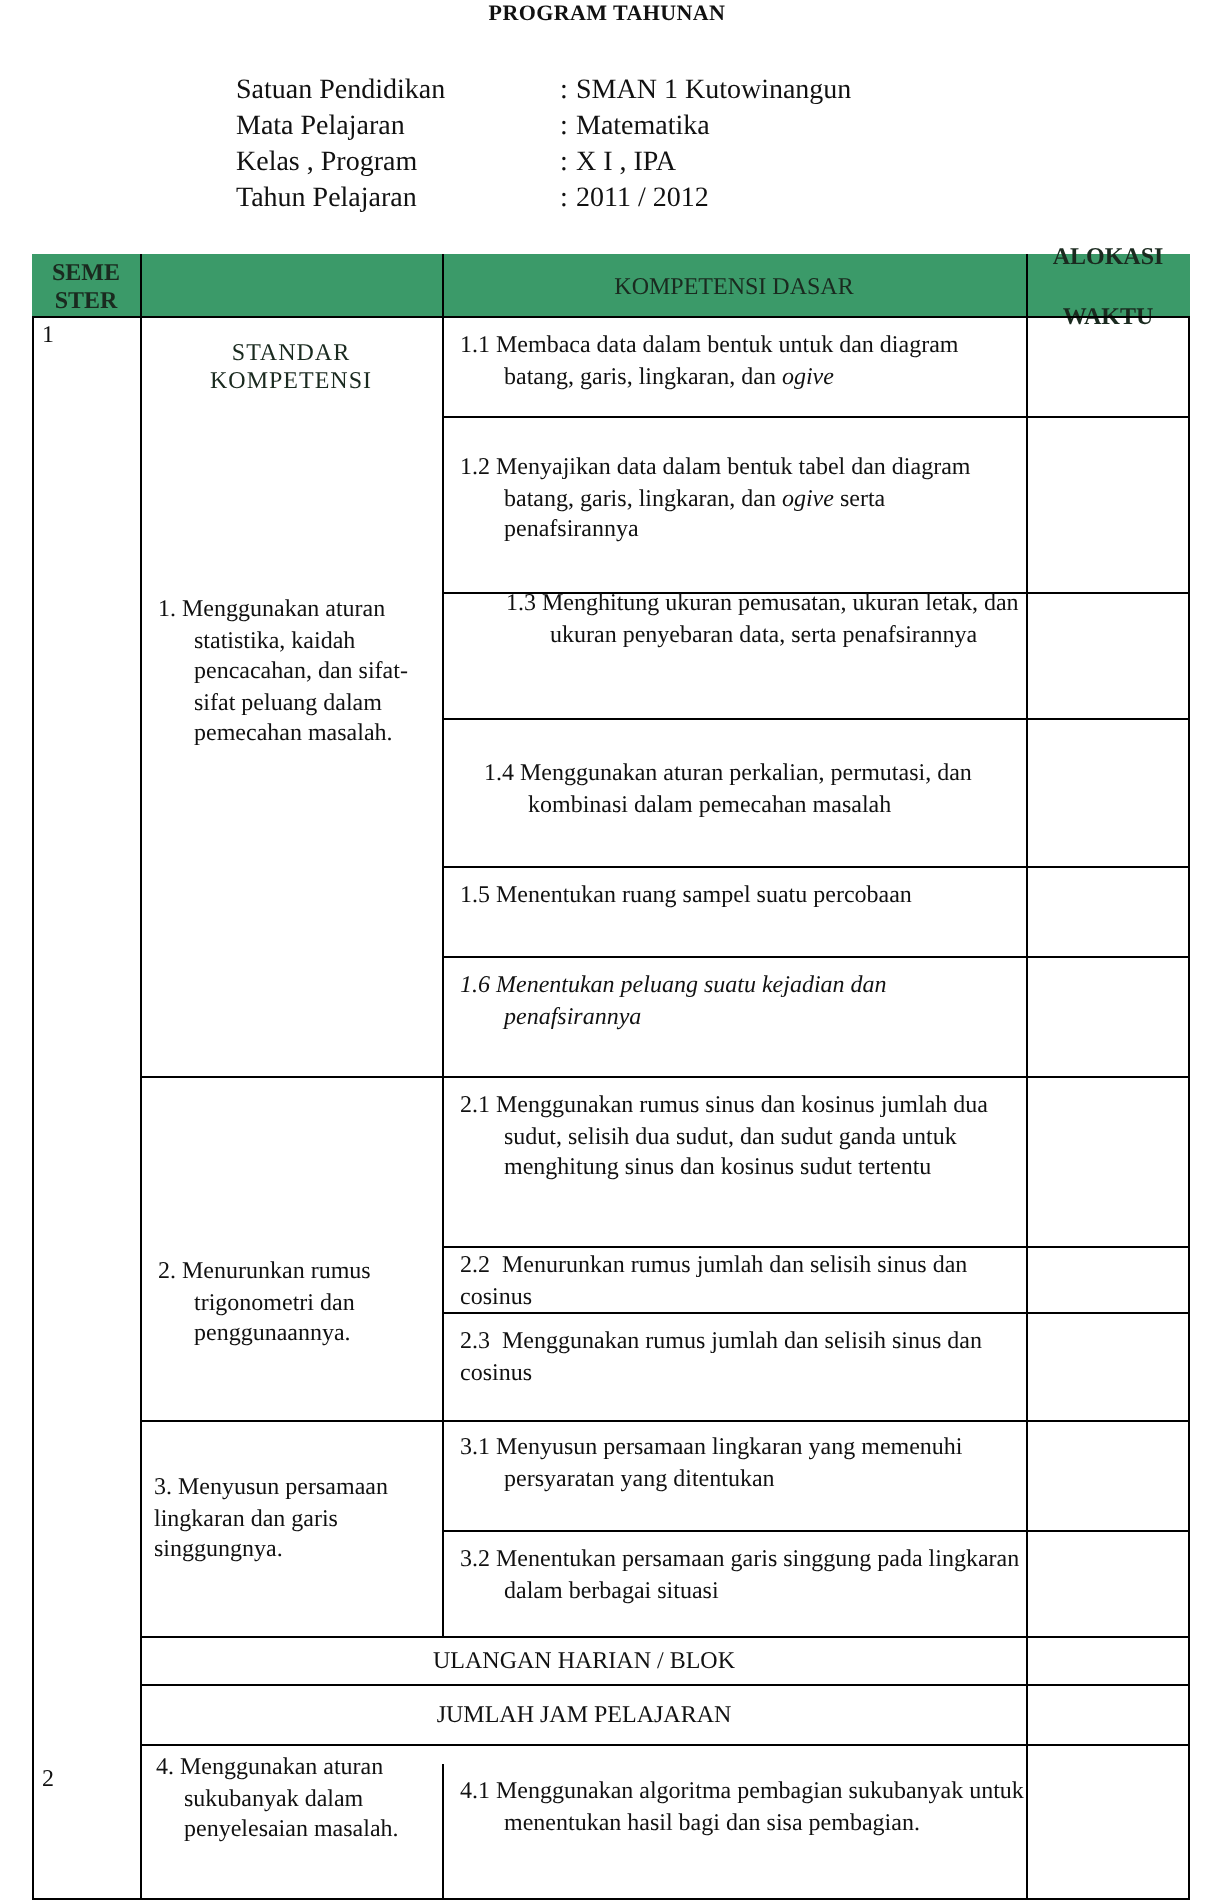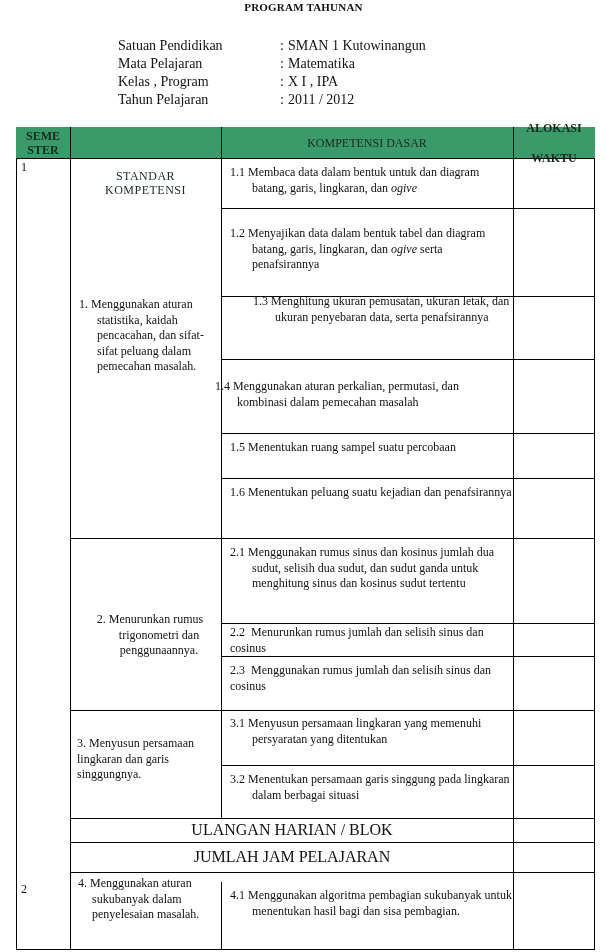--- a/index.html
+++ b/index.html
@@ -27,21 +27,21 @@
     }
     .hdr-text {
       position: absolute; top: 127px; height: 31px; display: flex; align-items: center;
       justify-content: center; text-align: center; font-size: 12px; font-weight: bold;
       line-height: 14px; color: #1a2a1f; box-sizing: border-box;
     }
     .cell { position: absolute; font-size: 12px; line-height: 15.5px; box-sizing: border-box; }
     .kd { padding-left: 8px; }
     .hang { padding-left: 22px; text-indent: -22px; }
     .sk { padding-left: 7px; }
-    .center-row { position: absolute; display: flex; align-items: center; justify-content: center; font-size: 16px; }
+    .center-row { position: absolute; display: flex; align-items: center; justify-content: center; font-size: 12px; }
     i { font-style: italic; }
   </style>
 </head>
 <body>
 
 <div class="page">
 
   <div class="title">PROGRAM TAHUNAN</div>
 
   <div class="meta">
@@ -118,31 +118,31 @@
 
     <div class="cell kd" style="left:222px;top:165px;width:290px;">
       <div class="hang"><span>1.1</span> <span>Membaca data dalam bentuk untuk dan diagram batang, garis, lingkaran, dan</span> <i>ogive</i></div>
     </div>
     <div class="cell kd" style="left:222px;top:226px;width:290px;">
       <div class="hang"><span>1.2</span> <span>Menyajikan data dalam bentuk tabel dan diagram batang, garis, lingkaran, dan</span> <i>ogive</i> <span>serta penafsirannya</span></div>
     </div>
     <div class="cell kd" style="left:222px;top:294px;width:290px;margin-left:23px;">
       <div class="hang"><span>1.3</span> <span>Menghitung ukuran pemusatan, ukuran letak, dan ukuran penyebaran data, serta penafsirannya</span></div>
     </div>
-    <div class="cell kd" style="left:207px;top:379px;width:290px;">
+    <div class="cell kd" style="left:234px;top:379px;width:290px;">
       <div class="hang"><span>1.4</span> <span>Menggunakan aturan perkalian, permutasi, dan kombinasi dalam pemecahan masalah</span></div>
     </div>
     <div class="cell kd" style="left:222px;top:440px;width:290px;">
       <div class="hang"><span>1.5</span> <span>Menentukan ruang sampel suatu percobaan</span></div>
     </div>
-    <div class="cell kd" style="left:222px;top:485px;width:290px;">
+    <div class="cell kd" style="left:222px;top:485px;width:290px;font-style:italic;">
       <div class="hang"><span>1.6</span> <span>Menentukan peluang suatu kejadian dan penafsirannya</span></div>
     </div>
 
-    <div class="cell" style="left:71px;top:612px;width:150px;padding-left:8px;text-align:center;">
+    <div class="cell" style="left:71px;top:628px;width:150px;padding-left:8px;">
       <div style="padding-left:18px;text-indent:-18px;">2.   Menurunkan rumus trigonometri dan penggunaannya.</div>
     </div>
 
     <div class="cell kd" style="left:222px;top:545px;width:290px;">
       <div class="hang"><span>2.1</span> <span>Menggunakan rumus sinus dan kosinus jumlah dua sudut, selisih dua sudut, dan sudut ganda untuk menghitung sinus dan kosinus sudut tertentu</span></div>
     </div>
     <div class="cell kd" style="left:222px;top:625px;width:290px;">
       <div><span>2.2</span>&nbsp; <span>Menurunkan rumus jumlah dan selisih sinus dan cosinus</span></div>
     </div>
     <div class="cell kd" style="left:222px;top:663px;width:290px;">

